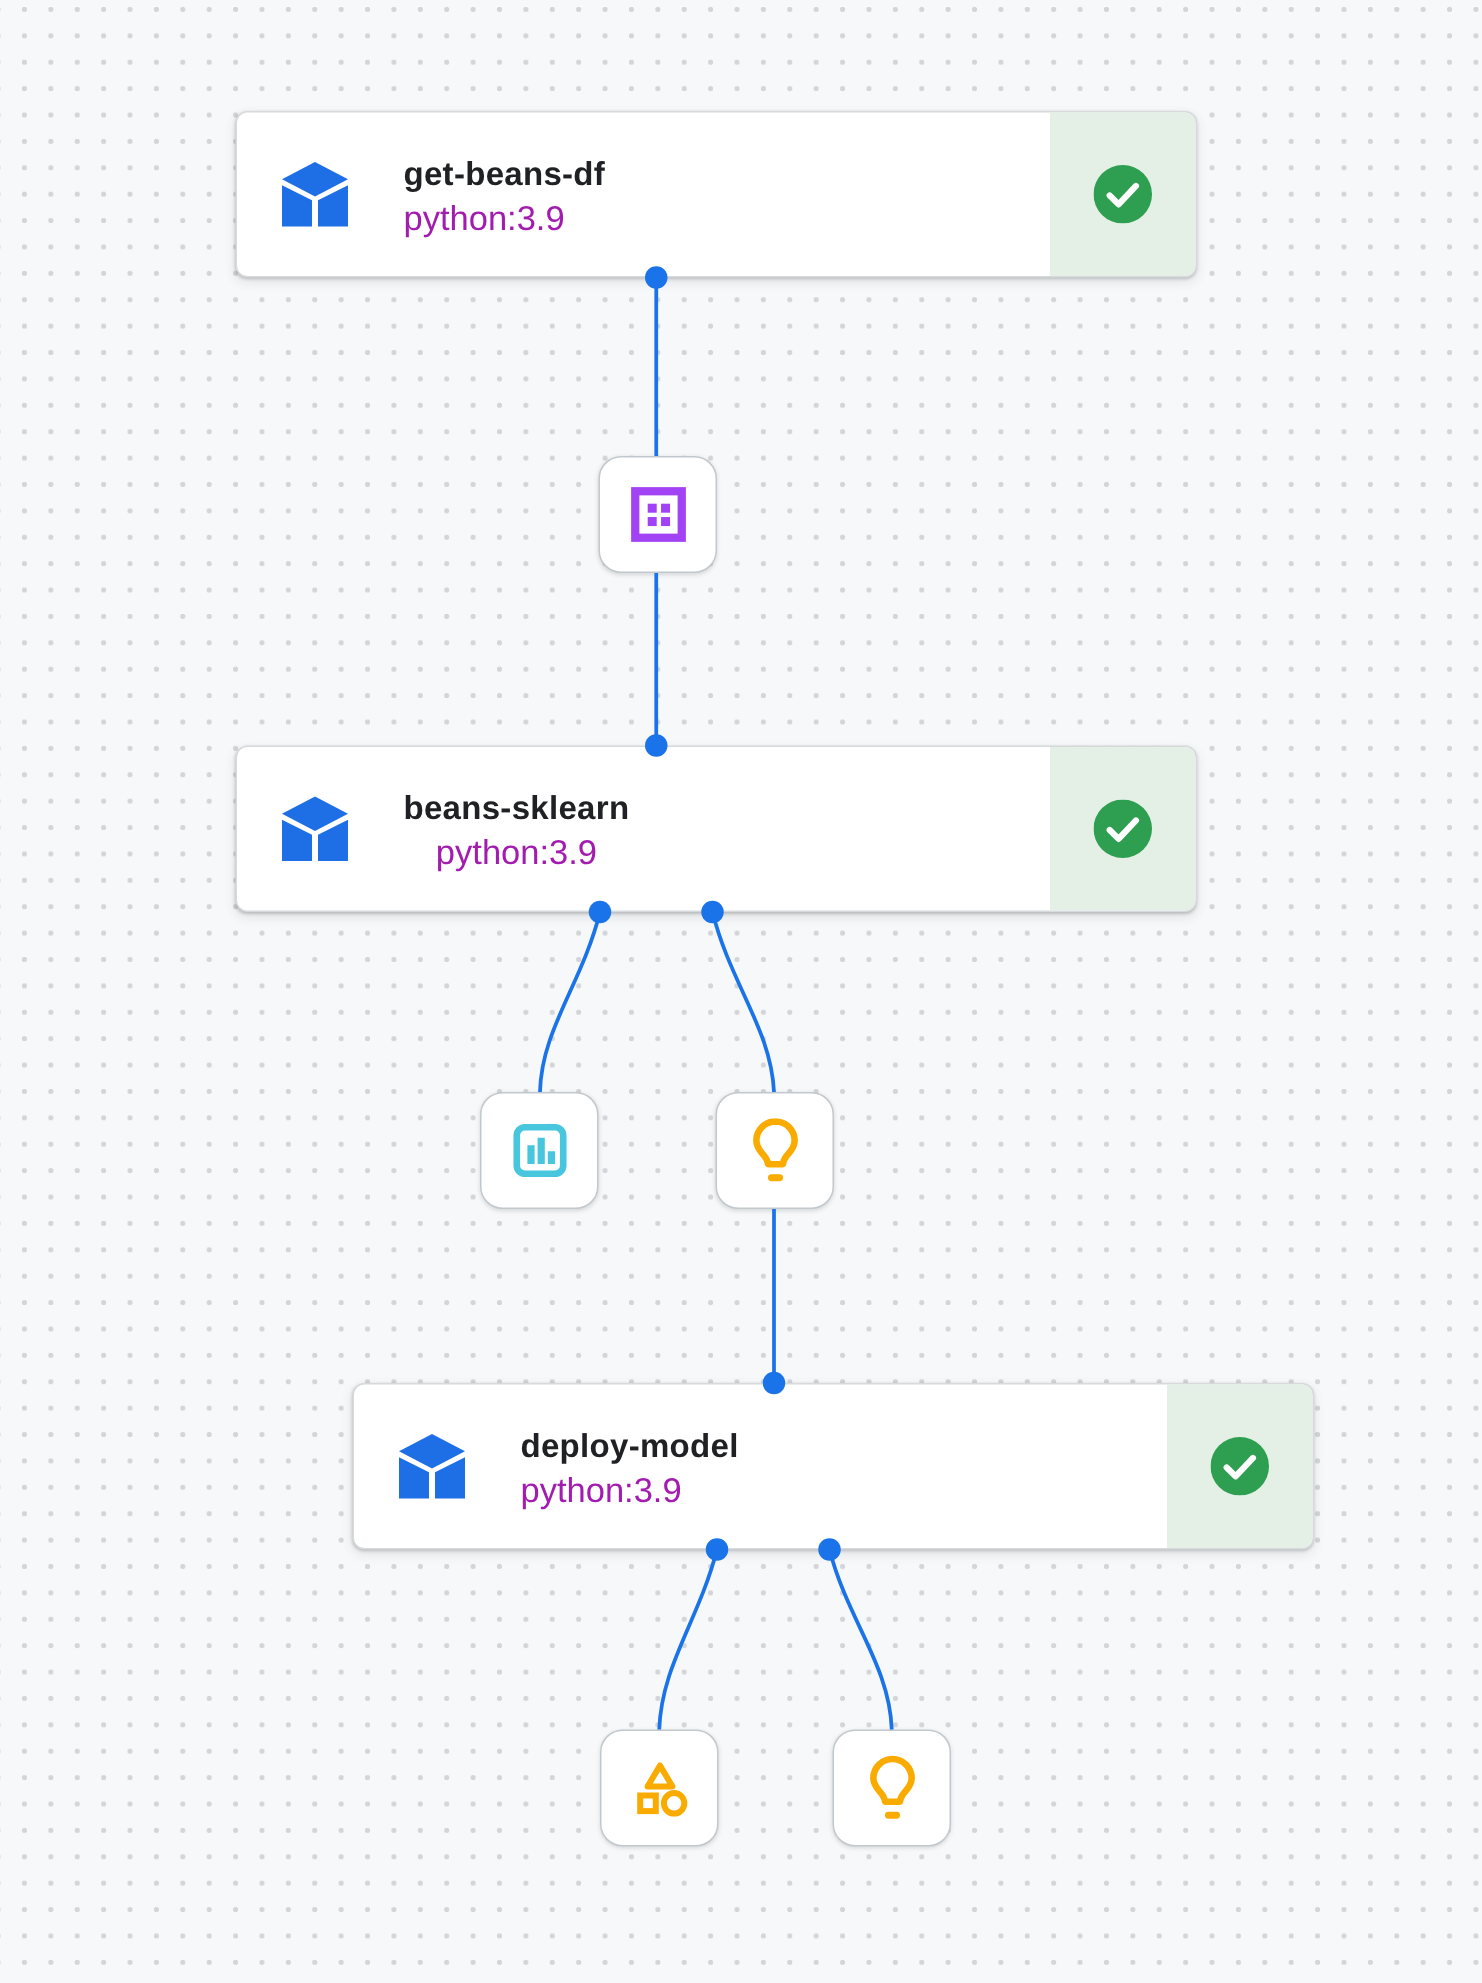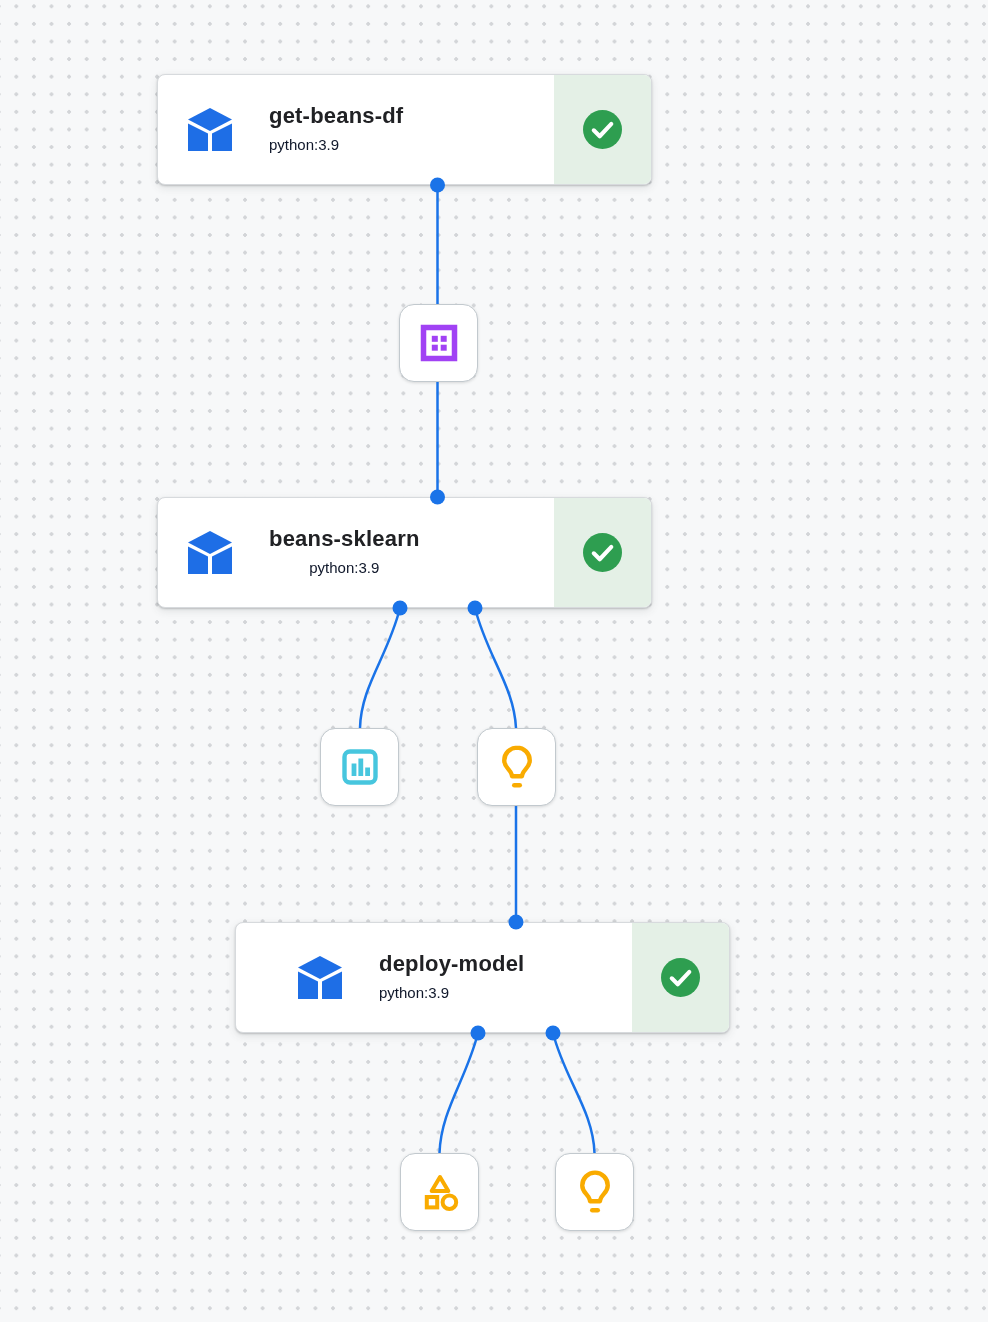--- a/index.html
+++ b/index.html
@@ -7,30 +7,30 @@
     width:988px;height:1322px;position:relative;overflow:hidden;
     font-family:"Liberation Sans", sans-serif;
     background-color:#f7f8f9;
     background-image:radial-gradient(circle, #d3d5d8 1.7px, rgba(0,0,0,0) 1.9px);
     background-size:17.6px 17.6px;
     background-position:7.5px -2.5px;
   }
   .canvas{position:absolute;inset:0;}
   .edges{position:absolute;left:0;top:0;z-index:3;pointer-events:none;}
   .task-node{
-    position:absolute;z-index:2;width:495px;height:111px;
+    position:absolute;z-index:2;width:641px;height:111px;
     background:#ffffff;border:1px solid #d7dadd;border-radius:8px;
     box-shadow:0 1px 2px rgba(60,64,67,.25), 0 3px 8px rgba(60,64,67,.12);
     display:flex;align-items:stretch;box-sizing:border-box;cursor:pointer;
   }
   .node-main{flex:1;display:flex;align-items:center;padding-left:27px;min-width:0;}
   .cube-wrap{width:50px;height:46px;flex:0 0 auto;display:block;}
   .node-text{margin-left:34px;display:flex;flex-direction:column;justify-content:center;}
   .node-title{font-size:22px;font-weight:700;color:#202124;line-height:26px;letter-spacing:.2px;}
-  .node-subtitle{font-size:15px;font-weight:400;color:#0f172a;line-height:22px;margin-top:5px;}
+  .node-subtitle{font-size:23px;font-weight:400;color:#a21caf;line-height:22px;margin-top:5px;}
   .node-status{
     flex:0 0 97px;background:#e4f0e6;border-radius:0 7px 7px 0;
     display:flex;align-items:center;justify-content:center;
   }
   .artifact-node{
     position:absolute;z-index:2;width:79px;height:78px;
     background:#ffffff;border:1px solid #c2c9ce;border-radius:15px;
     box-shadow:0 1px 3px rgba(60,64,67,.18);
     display:flex;align-items:center;justify-content:center;
     box-sizing:border-box;cursor:pointer;
@@ -101,21 +101,21 @@
     </svg>
   </div>
 
   <div class="artifact-node" style="left:477px;top:728px;">
     <svg class="icon" viewBox="0 0 36 44" width="38" height="46">
       <path d="M18,3.5 a12.2,12.2 0 0 1 12.2,12.2 c0,3.7 -1.9,6.1 -3.7,8.1 -1.5,1.7 -2.9,3.3 -3.4,5.4 l-0.4,1.6 h-9.4 l-0.4,-1.6 c-0.5,-2.1 -1.9,-3.7 -3.4,-5.4 -1.8,-2 -3.7,-4.4 -3.7,-8.1 a12.2,12.2 0 0 1 12.2,-12.2 z" fill="none" stroke="#f9ab00" stroke-width="4.2" stroke-linejoin="round"></path>
       <rect x="13.2" y="37.2" width="9.6" height="4.4" rx="2.2" fill="#f9ab00"></rect>
     </svg>
   </div>
 
-  <div class="task-node" style="left:235px;top:922px;padding-left:32px;">
+  <div class="task-node" style="left:235px;top:922px;">
     <div class="node-main">
       <svg class="cube-wrap icon" viewBox="0 0 50 46" width="50" height="46">
         <polygon points="25,1 47,12.5 25,24 3,12.5" fill="#1e6ee6"></polygon>
         <polygon points="3,16.5 23,26.5 23,44 3,44" fill="#1e6ee6"></polygon>
         <polygon points="47,16.5 27,26.5 27,44 47,44" fill="#1e6ee6"></polygon>
       </svg>
       <div class="node-text">
         <div class="node-title">deploy-model</div>
         <div class="node-subtitle">python:3.9</div>
       </div>

